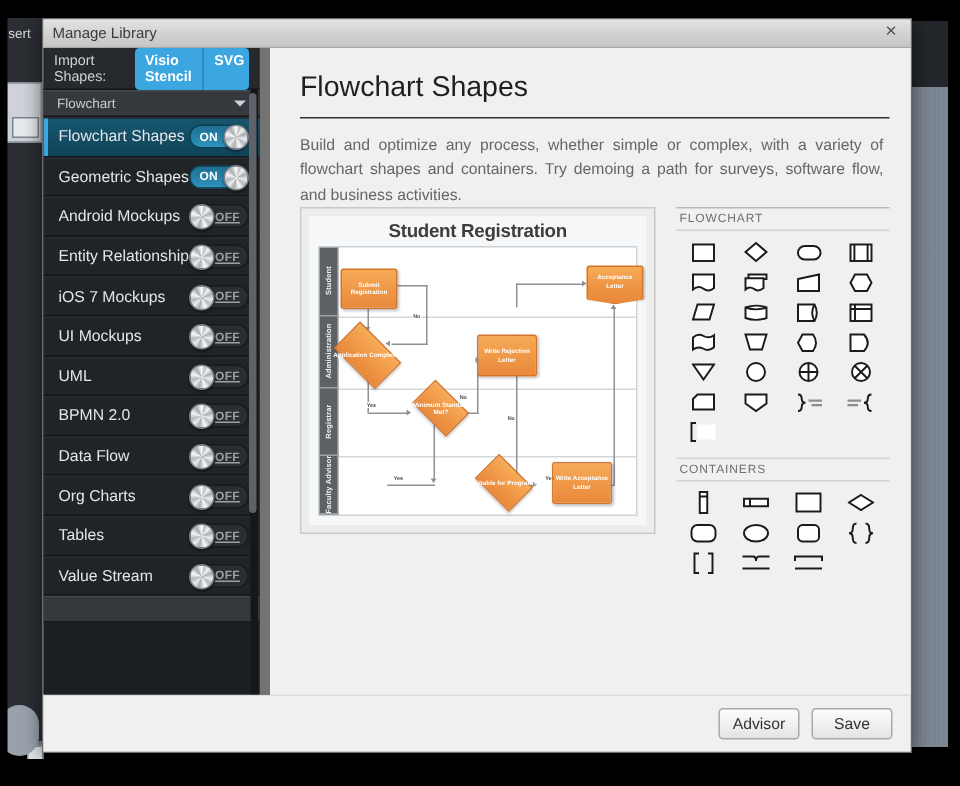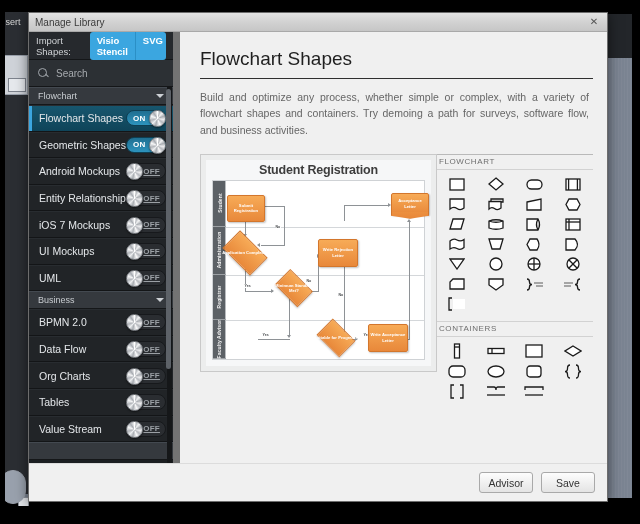--- a/index.html
+++ b/index.html
@@ -338,24 +338,25 @@
   .title-rule {
     border-bottom: 1px solid #2f2f2f;
     margin-bottom: 10px;
   }
   .content-desc {
     font-size: 10.5px;
     color: #666;
     line-height: 1.55;
     text-align: justify;
     padding-right: 4px;
-    margin-bottom: 16px;
+    margin-bottom: 0;
   }
   .content-cols {
     display: flex;
+    gap: 14px;
     flex: 1 1 auto;
     min-height: 0;
   }
 
   
   .preview-card {
     width: 237px;
     height: 218px;
     background: #eceded;
     border: 1px solid #c9c9c9;
@@ -564,24 +565,20 @@
       <div class="leftpane">
 
         <div class="import-row">
           <div class="import-label">Import Shapes:</div>
           <div class="seg">
             <div class="seg-btn">Visio Stencil</div>
             <div class="seg-btn">SVG</div>
           </div>
         </div>
 
-        <div class="search-row">
-          <div class="search-icon"></div>
-          <input class="search-input" type="text" placeholder="Search" style="">
-        </div>
 
         <div class="list-scroll">
           <div id="library-list-body">
               <div class="group-head">
                 <span>Flowchart</span>
                 <span class="caret"></span>
               </div>
               <div class="lib-row on">
                 <div class="lib-name">Flowchart Shapes</div>
                 <div class="toggle is-on">
@@ -623,24 +620,20 @@
                   <span class="tl">OFF</span>
                   <span class="knob"></span>
                 </div>
               </div>
               <div class="lib-row">
                 <div class="lib-name">UML</div>
                 <div class="toggle is-off">
                   <span class="tl">OFF</span>
                   <span class="knob"></span>
                 </div>
-              </div>
-              <div class="group-head">
-                <span>Business</span>
-                <span class="caret"></span>
               </div>
               <div class="lib-row">
                 <div class="lib-name">BPMN 2.0</div>
                 <div class="toggle is-off">
                   <span class="tl">OFF</span>
                   <span class="knob"></span>
                 </div>
               </div>
               <div class="lib-row">
                 <div class="lib-name">Data Flow</div>

